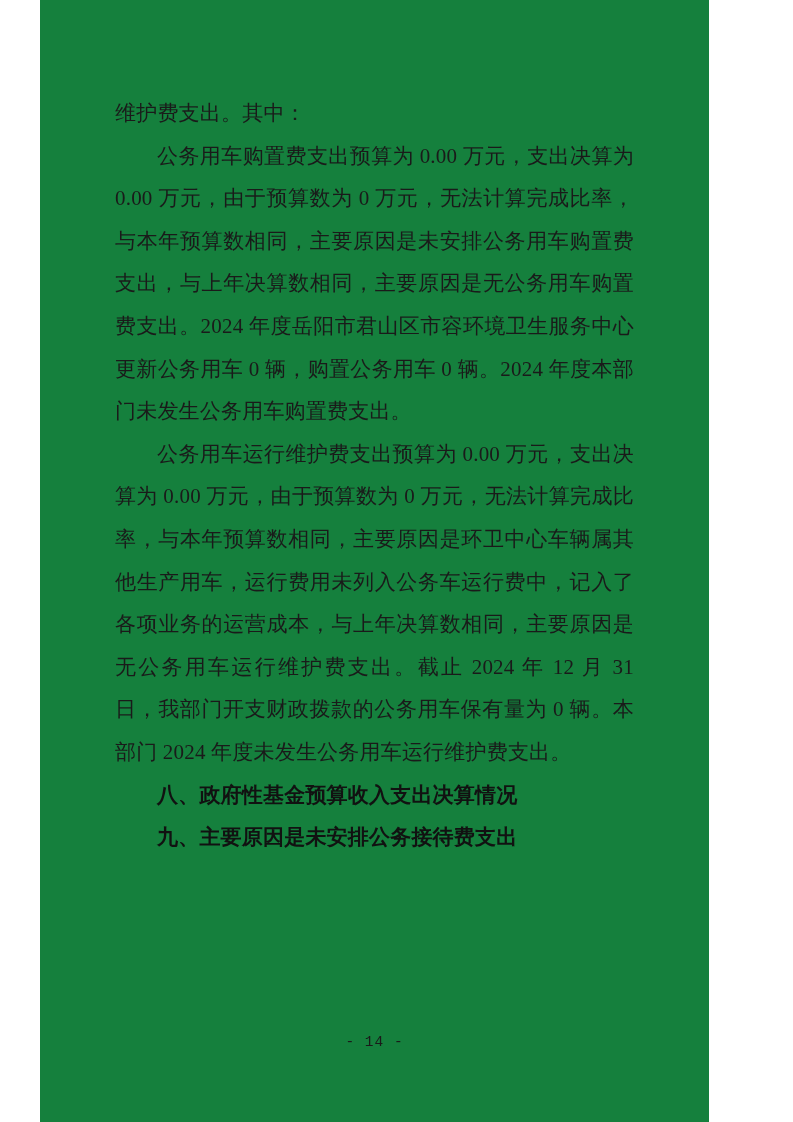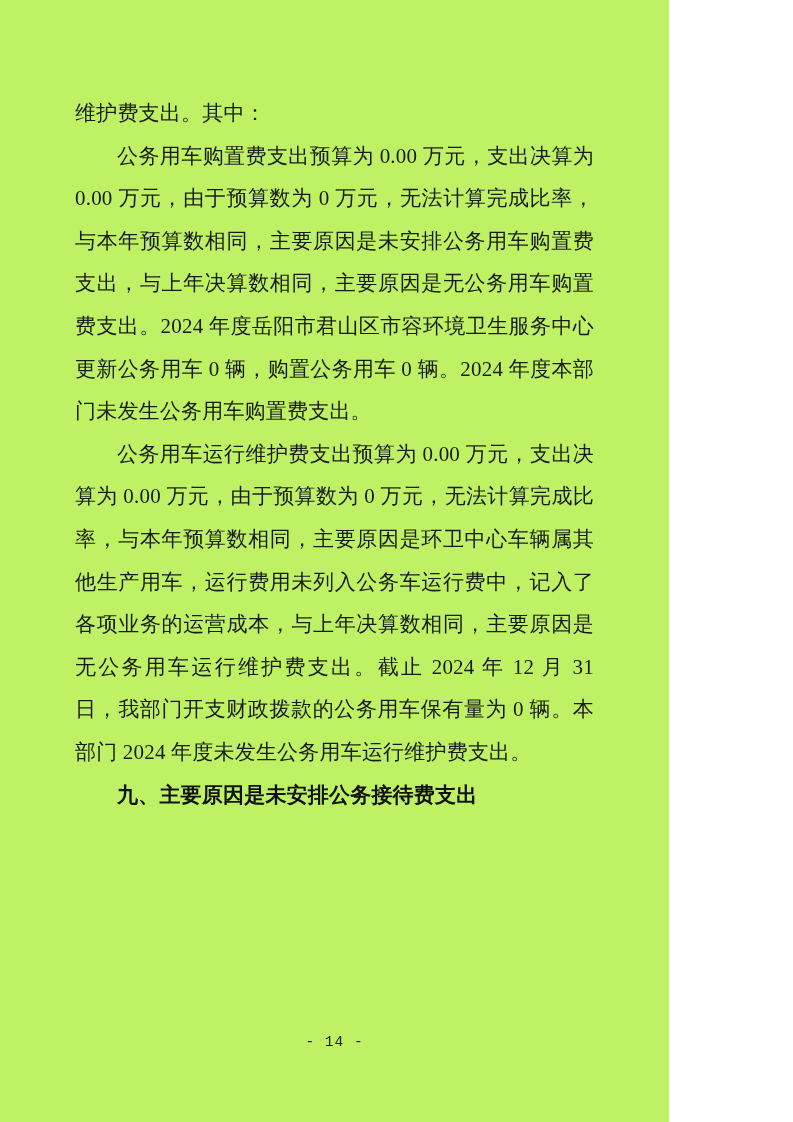--- a/index.html
+++ b/index.html
@@ -4,23 +4,24 @@
 <style>
   html, body {
     margin: 0;
     padding: 0;
     background: #ffffff;
   }
   .page {
     position: relative;
     width: 669px;
     height: 1122px;
-    background: #bef264;
+    background: #15803d;
     overflow: hidden;
     box-sizing: border-box;
+    margin-left: 40px;
   }
   .content {
     position: absolute;
     top: 92px;
     left: 75px;
     right: 75px;
   }
   .para {
     margin: 0;
     font-family: "Liberation Serif", "DejaVu Serif", serif;
@@ -59,16 +60,17 @@
   }
 </style>
 </head>
 <body>
 
 <div class="page">
   <div class="content">
     <p class="para">维护费支出。其中：</p>
     <p class="para indent">公务用车购置费支出预算为 0.00 万元，支出决算为 0.00 万元，由于预算数为 0 万元，无法计算完成比率，与本年预算数相同，主要原因是未安排公务用车购置费支出，与上年决算数相同，主要原因是无公务用车购置费支出。2024 年度岳阳市君山区市容环境卫生服务中心更新公务用车 0 辆，购置公务用车 0 辆。2024 年度本部门未发生公务用车购置费支出。</p>
     <p class="para indent">公务用车运行维护费支出预算为 0.00 万元，支出决算为 0.00 万元，由于预算数为 0 万元，无法计算完成比率，与本年预算数相同，主要原因是环卫中心车辆属其他生产用车，运行费用未列入公务车运行费中，记入了各项业务的运营成本，与上年决算数相同，主要原因是无公务用车运行维护费支出。截止 2024 年 12 月 31 日，我部门开支财政拨款的公务用车保有量为 0 辆。本部门 2024 年度未发生公务用车运行维护费支出。</p>
+    <h3 class="heading">八、政府性基金预算收入支出决算情况</h3>
     <h3 class="heading">九、主要原因是未安排公务接待费支出</h3>
   </div>
   <div class="footer">- 14 -</div>
 </div>
 
 </body></html>

